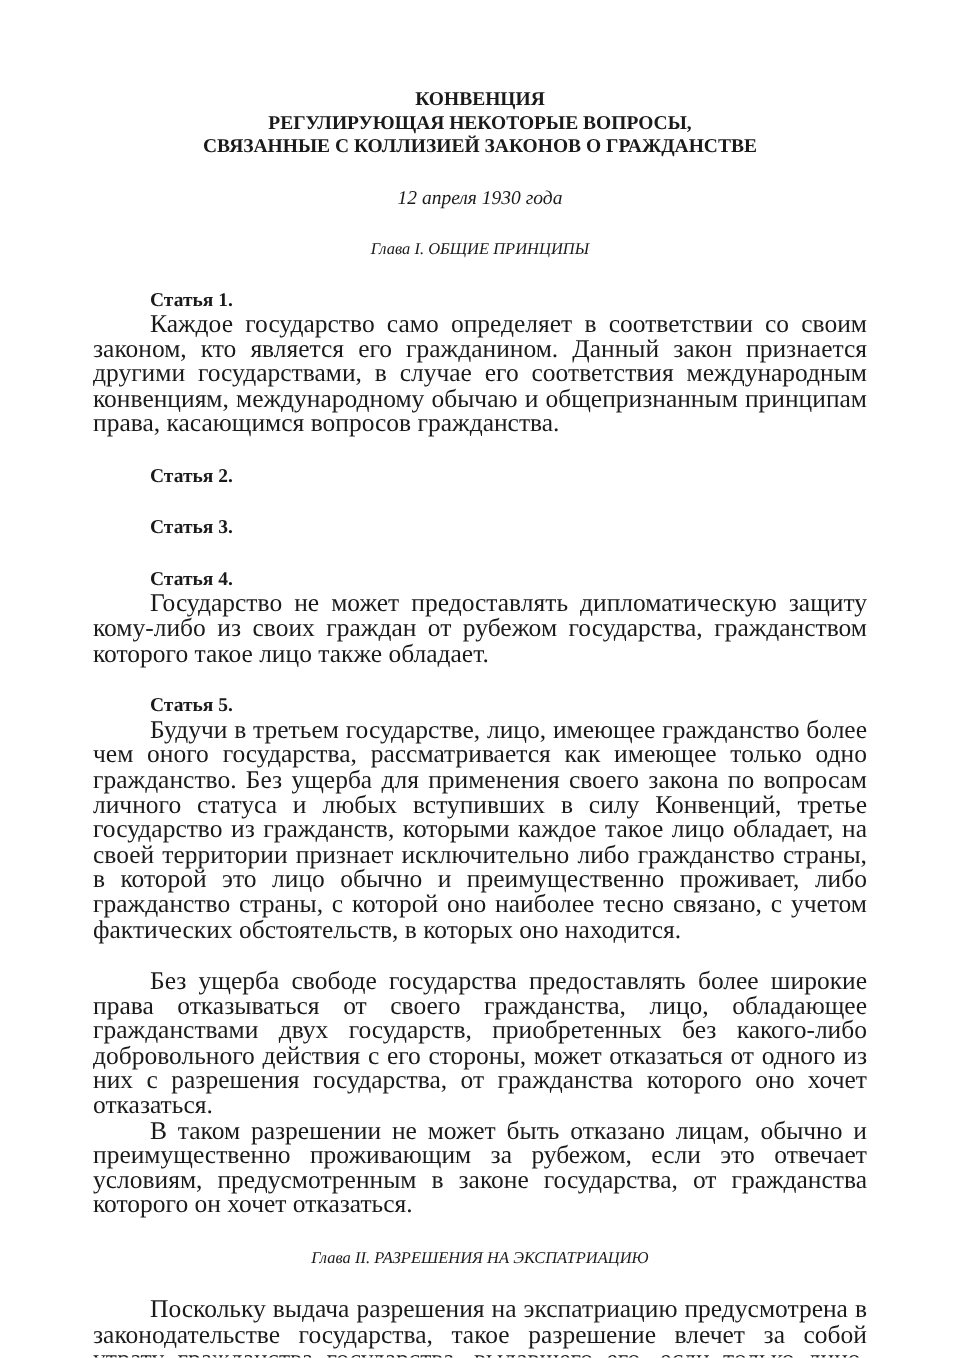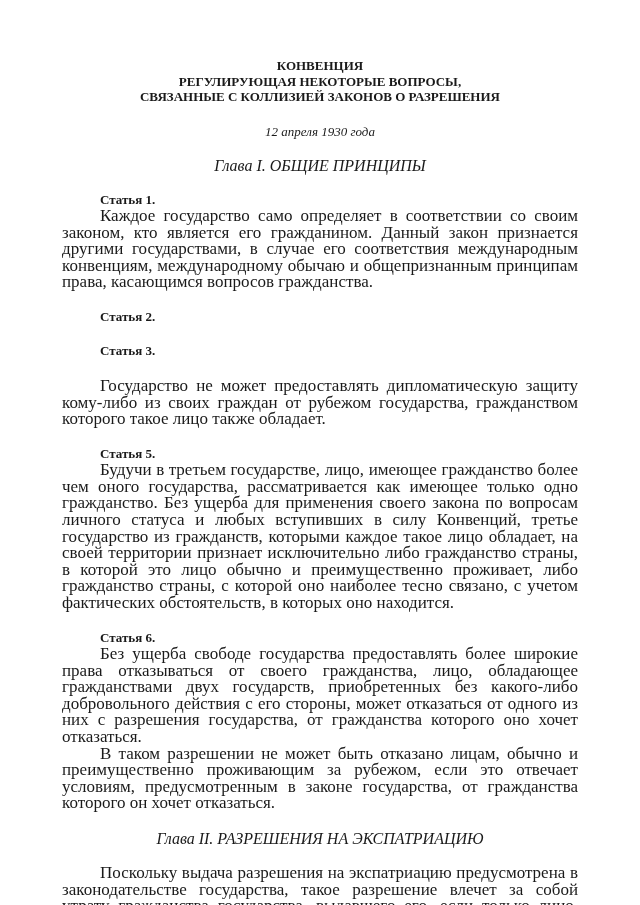--- a/index.html
+++ b/index.html
@@ -24,21 +24,21 @@
     .date {
       text-align: center;
       font-style: italic;
       font-size: 13px;
       line-height: 16px;
       margin: 19px 0 0 0;
     }
     .chapter {
       text-align: center;
       font-style: italic;
-      font-size: 16px;
+      font-size: 11px;
       line-height: 16px;
       margin: 18px 0 0 0;
     }
     .chapter.ch2 { margin-top: 19px; }
     .article { margin-top: 18px; }
     .article-title {
       font-weight: bold;
       font-size: 13px;
       line-height: 16.5px;
       margin: 10px 0 0 38px;
@@ -51,51 +51,51 @@
       margin: 0;
     }
   </style>
 </head>
 <body>
 
 <div class="page">
   <h1 class="title">
     <div>КОНВЕНЦИЯ</div>
     <div>РЕГУЛИРУЮЩАЯ НЕКОТОРЫЕ ВОПРОСЫ,</div>
-    <div>СВЯЗАННЫЕ С КОЛЛИЗИЕЙ ЗАКОНОВ О РАЗРЕШЕНИЯ</div>
+    <div>СВЯЗАННЫЕ С КОЛЛИЗИЕЙ ЗАКОНОВ О ГРАЖДАНСТВЕ</div>
   </h1>
 
   <p class="date">12 апреля 1930 года</p>
 
   <p class="chapter">Глава I. ОБЩИЕ ПРИНЦИПЫ</p>
 
   <section class="article">
     <p class="article-title">Статья 1.</p>
     <p class="para">Каждое государство само определяет в соответствии со своим законом, кто является его гражданином. Данный закон признается другими государствами, в случае его соответствия международным конвенциям, международному обычаю и общепризнанным принципам права, касающимся вопросов гражданства.</p>
   </section>
 
   <section class="article">
     <p class="article-title">Статья 2.</p>
   </section>
 
   <section class="article">
     <p class="article-title">Статья 3.</p>
   </section>
 
   <section class="article">
+    <p class="article-title">Статья 4.</p>
     <p class="para">Государство не может предоставлять дипломатическую защиту кому-либо из своих граждан от рубежом государства, гражданством которого такое лицо также обладает.</p>
   </section>
 
   <section class="article">
     <p class="article-title">Статья 5.</p>
     <p class="para">Будучи в третьем государстве, лицо, имеющее гражданство более чем оного государства, рассматривается как имеющее только одно гражданство. Без ущерба для применения своего закона по вопросам личного статуса и любых вступивших в силу Конвенций, третье государство из гражданств, которыми каждое такое лицо обладает, на своей территории признает исключительно либо гражданство страны, в которой это лицо обычно и преимущественно проживает, либо гражданство страны, с которой оно наиболее тесно связано, с учетом фактических обстоятельств, в которых оно находится.</p>
   </section>
 
   <section class="article">
-    <p class="article-title">Статья 6.</p>
     <p class="para">Без ущерба свободе государства предоставлять более широкие права отказываться от своего гражданства, лицо, обладающее гражданствами двух государств, приобретенных без какого-либо добровольного действия с его стороны, может отказаться от одного из них с разрешения государства, от гражданства которого оно хочет отказаться.</p>
     <p class="para">В таком разрешении не может быть отказано лицам, обычно и преимущественно проживающим за рубежом, если это отвечает условиям, предусмотренным в законе государства, от гражданства которого он хочет отказаться.</p>
   </section>
 
   <p class="chapter ch2">Глава II. РАЗРЕШЕНИЯ НА ЭКСПАТРИАЦИЮ</p>
 
   <section class="article">
     <p class="para">Поскольку выдача разрешения на экспатриацию предусмотрена в законодательстве государства, такое разрешение влечет за собой утрату гражданства государства, выдавшего его, если только лицо, которому оно было выдано, обладает гражданством другого государства или только после того, как оно приобретет гражданство другого государства.</p>
   </section>
 </div>

